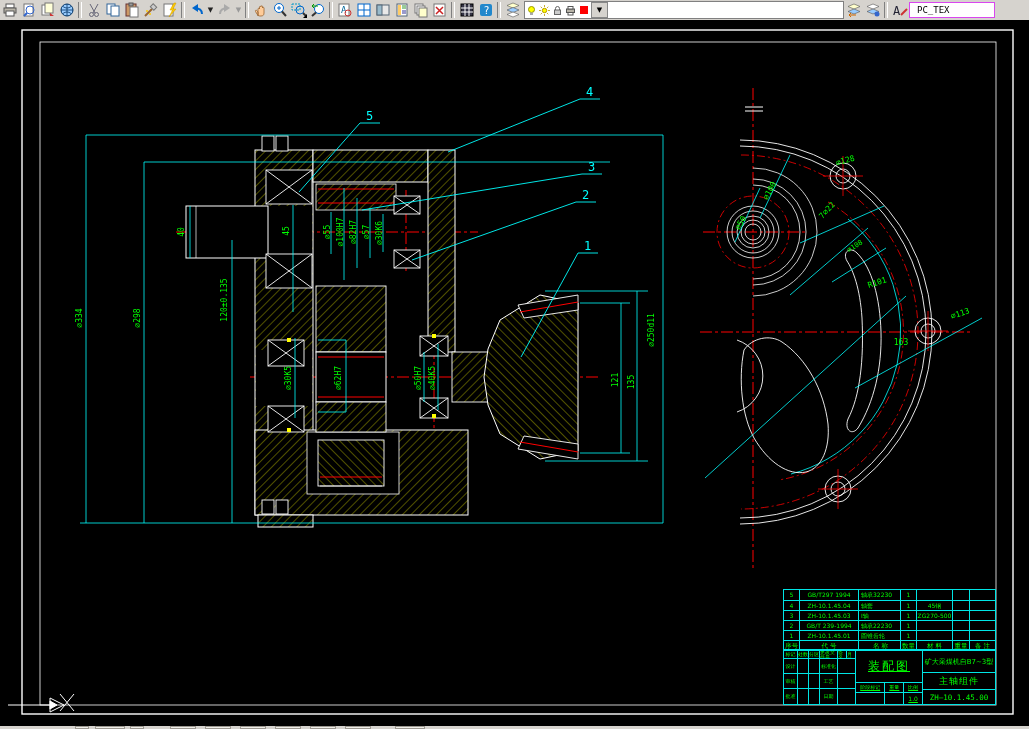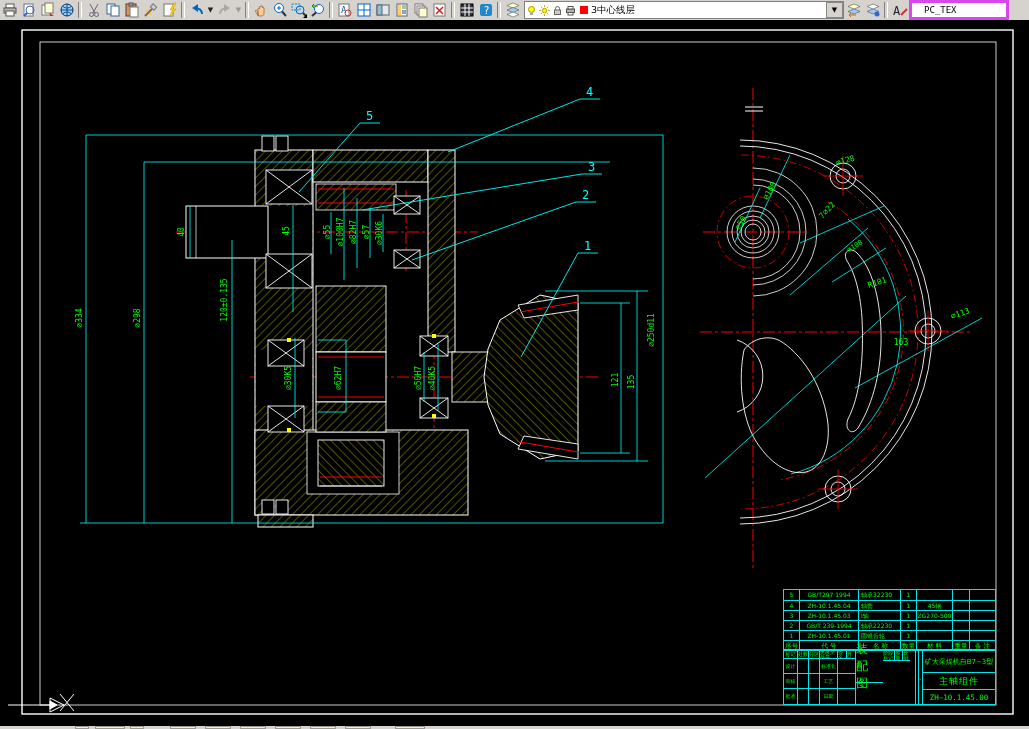--- a/index.html
+++ b/index.html
@@ -13,22 +13,22 @@
   .sep{width:2px;height:16px;border-left:1px solid #808080;border-right:1px solid #fff;margin:0 2px;flex:0 0 auto;}
   .dd{width:9px;height:18px;display:flex;align-items:center;justify-content:center;font-size:7px;color:#222;flex:0 0 auto;}
   .dd.gray{color:#999}
   .combo{height:16px;background:#fff;border:1px solid #808080;display:flex;align-items:center;
          width:318px;margin-left:2px;flex:0 0 auto;}
   .combo .mini{width:13px;height:13px;display:flex;align-items:center;justify-content:center;flex:0 0 auto;}
   .combo .swatch{width:8px;height:8px;margin:0 3px;flex:0 0 auto;}
   .combo .val{font-size:9.5px;color:#000;flex:1 1 auto;overflow:hidden;}
   .combo .arrowbox{width:15px;height:14px;background:#d6d3ce;border:1px solid #888;
         display:flex;align-items:center;justify-content:center;font-size:7px;color:#000;flex:0 0 auto;}
-  .tb-field{height:14px;width:70px;border:3px solid #d946ef;background:#fff;font-size:9px;
-        font-family:"DejaVu Sans Mono",monospace;color:#000;padding:0 12px;flex:0 0 auto;}
+  .tb-field{height:14px;width:70px;border:1px solid #d946ef;background:#fff;font-size:9px;
+        font-family:"DejaVu Sans Mono",monospace;color:#000;padding:0 7px;flex:0 0 auto;}
   
   #canvas{position:absolute;left:0;top:20px;width:1029px;height:706px;background:#000;cursor:crosshair;}
   #canvas svg.main{position:absolute;left:0;top:0;}
   svg text{font-family:"DejaVu Sans Mono",monospace;}
   
   #notes{position:absolute;left:243px;top:588px;color:#00ff00;font-size:7px;line-height:14px;
          letter-spacing:0px;white-space:nowrap;}
   
   #bom{position:absolute;left:783px;top:569px;width:213px;height:61px;color:#00ff00;
        border:1px solid #00e5e5;box-sizing:border-box;font-size:6px;}
@@ -36,21 +36,21 @@
   .bomrow.hdr{height:11px;font-size:6.5px;}
   .bomcell{border-right:1px solid #00e5e5;border-top:1px solid #00e5e5;box-sizing:border-box;
        overflow:hidden;display:flex;align-items:center;justify-content:center;line-height:1;}
   .bomrow:first-child .bomcell{border-top:none}
   .c-no{width:16px}.c-code{width:59px}.c-name{width:42px;justify-content:flex-start;padding-left:2px}
   .c-qty{width:16px}.c-mat{width:36px}.c-wt{width:17px}.c-rem{flex:1;border-right:none}
   
   #tblock{position:absolute;left:783px;top:630px;width:213px;height:55px;color:#00ff00;
        border:1px solid #00e5e5;box-sizing:border-box;display:flex;font-size:5px;}
   .tb-colA{width:72px;border-right:1px solid #00e5e5;box-sizing:border-box;display:flex;flex-direction:column;}
-  .tb-colB{width:67px;border-right:1px solid #00e5e5;box-sizing:border-box;display:flex;flex-direction:row;}
+  .tb-colB{width:67px;border-right:1px solid #00e5e5;box-sizing:border-box;display:flex;flex-direction:column;text-decoration:underline;}
   .tb-colC{flex:1;display:flex;flex-direction:column;}
   .tinyrow{display:flex;border-bottom:1px solid #00e5e5;box-sizing:border-box;}
   .tinycell{border-right:1px solid #00e5e5;box-sizing:border-box;overflow:hidden;display:flex;
        align-items:center;justify-content:center;line-height:1;}
   .tinycell:last-child{border-right:none}
   .bigtitle{height:32px;border-bottom:1px solid #00e5e5;display:flex;align-items:center;
        justify-content:center;font-size:12px;letter-spacing:2px;box-sizing:border-box;}
   .projcell{height:22px;border-bottom:1px solid #00e5e5;display:flex;align-items:center;
        justify-content:center;font-size:7px;box-sizing:border-box;}
   .asmcell{height:17px;border-bottom:1px solid #00e5e5;display:flex;align-items:center;
@@ -254,21 +254,20 @@
           </svg>
         </span>
       <span class="mini">
           <svg width="11" height="11" viewBox="0 0 11 11">
             <rect x="1.5" y="4" width="8" height="3.5" fill="#b8b4a8" stroke="#555"></rect>
             <rect x="3" y="1.5" width="5" height="2.5" fill="#fff" stroke="#555"></rect>
             <rect x="3" y="7.5" width="5" height="2.5" fill="#fff" stroke="#555"></rect>
           </svg>
         </span>
       <span class="swatch" style="background:#ff0000"></span>
-      <span class="val">3中心线层</span>
       <span class="arrowbox">▼</span>
     </div>
     <div class="tbtn">
         <svg width="16" height="16" viewBox="0 0 16 16">
           <path d="M8 2l6 2.5L8 7 2 4.5z" fill="#ffc" stroke="#555" stroke-width="0.6"></path>
           <path d="M8 7l6 2.5L8 12 2 9.5z" fill="#9cf" stroke="#555" stroke-width="0.6"></path>
           <path d="M3 13h7M5 11l-2 2 2 2" stroke="#c60" fill="none"></path>
         </svg>
       </div>
     <div class="tbtn">

